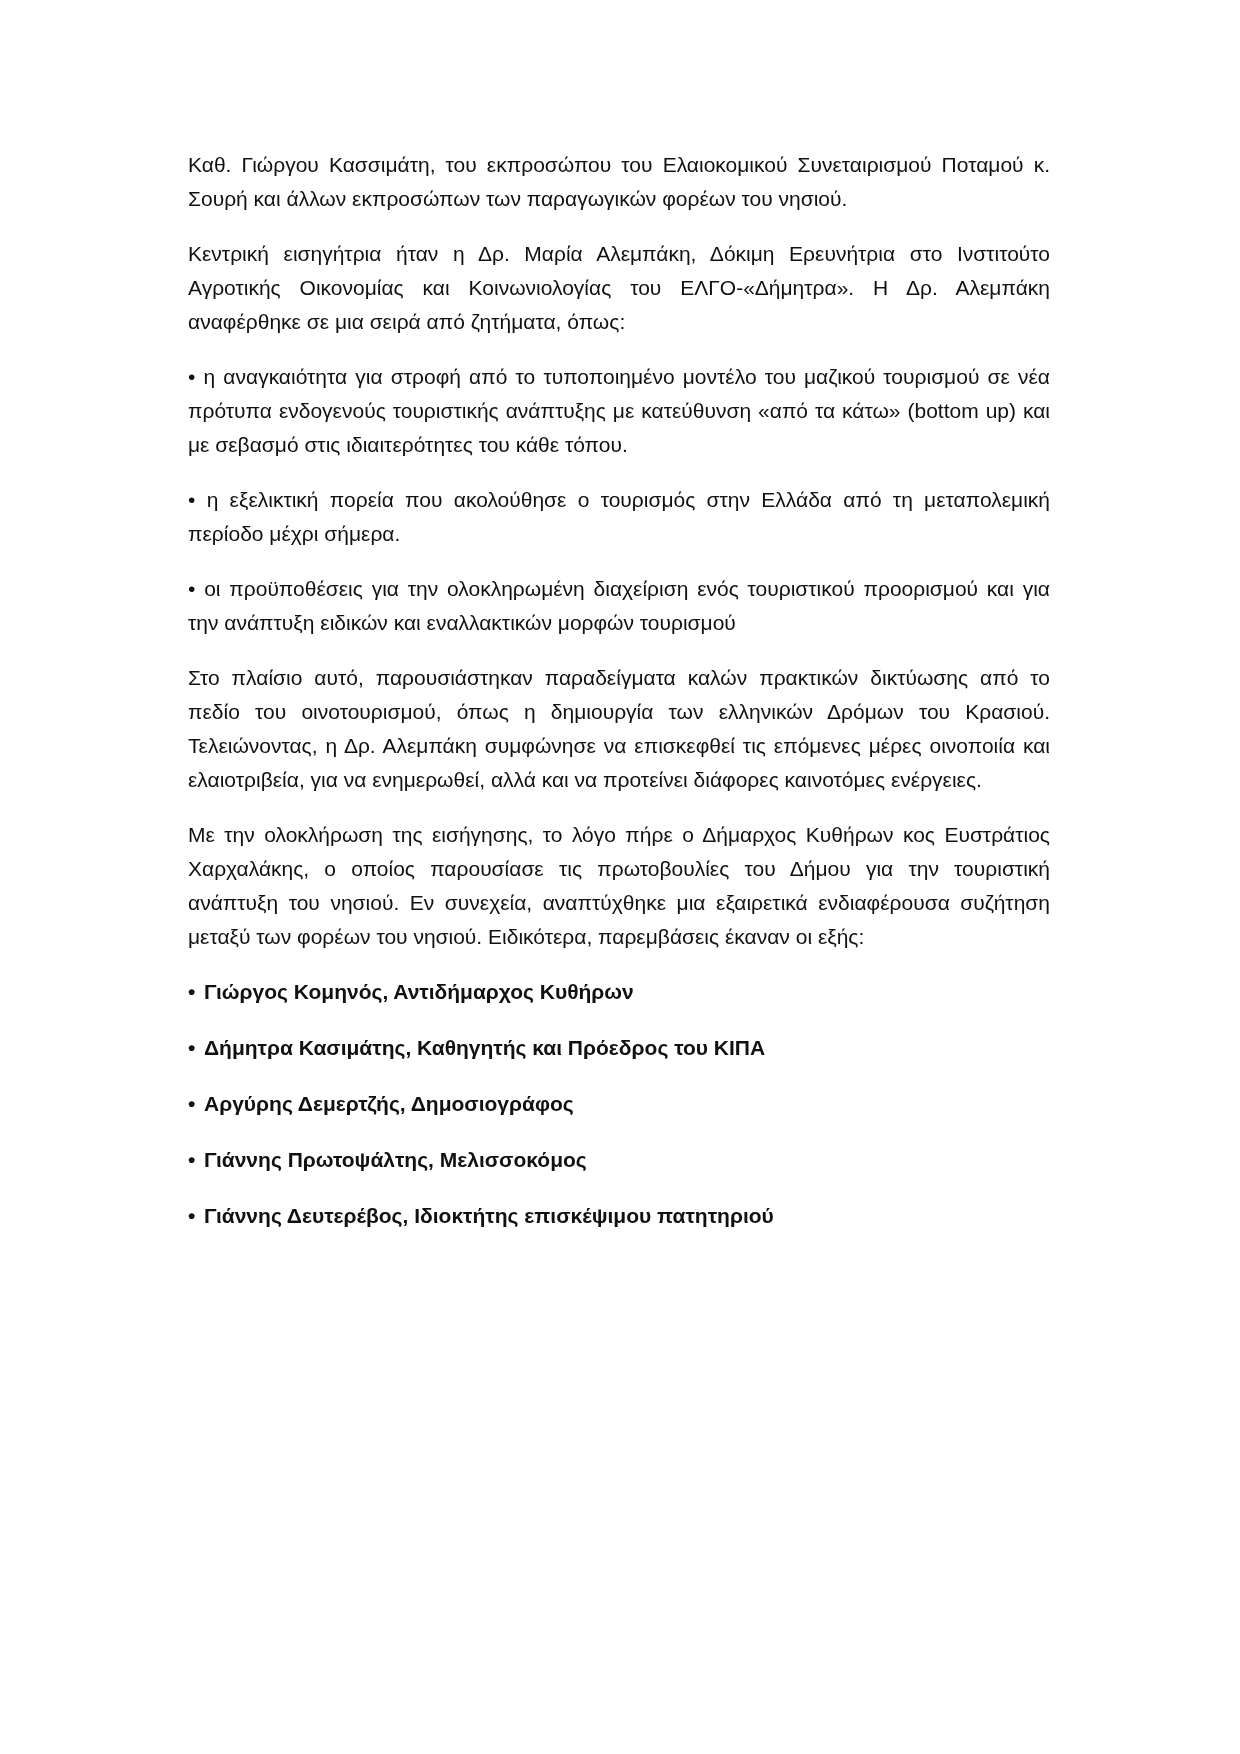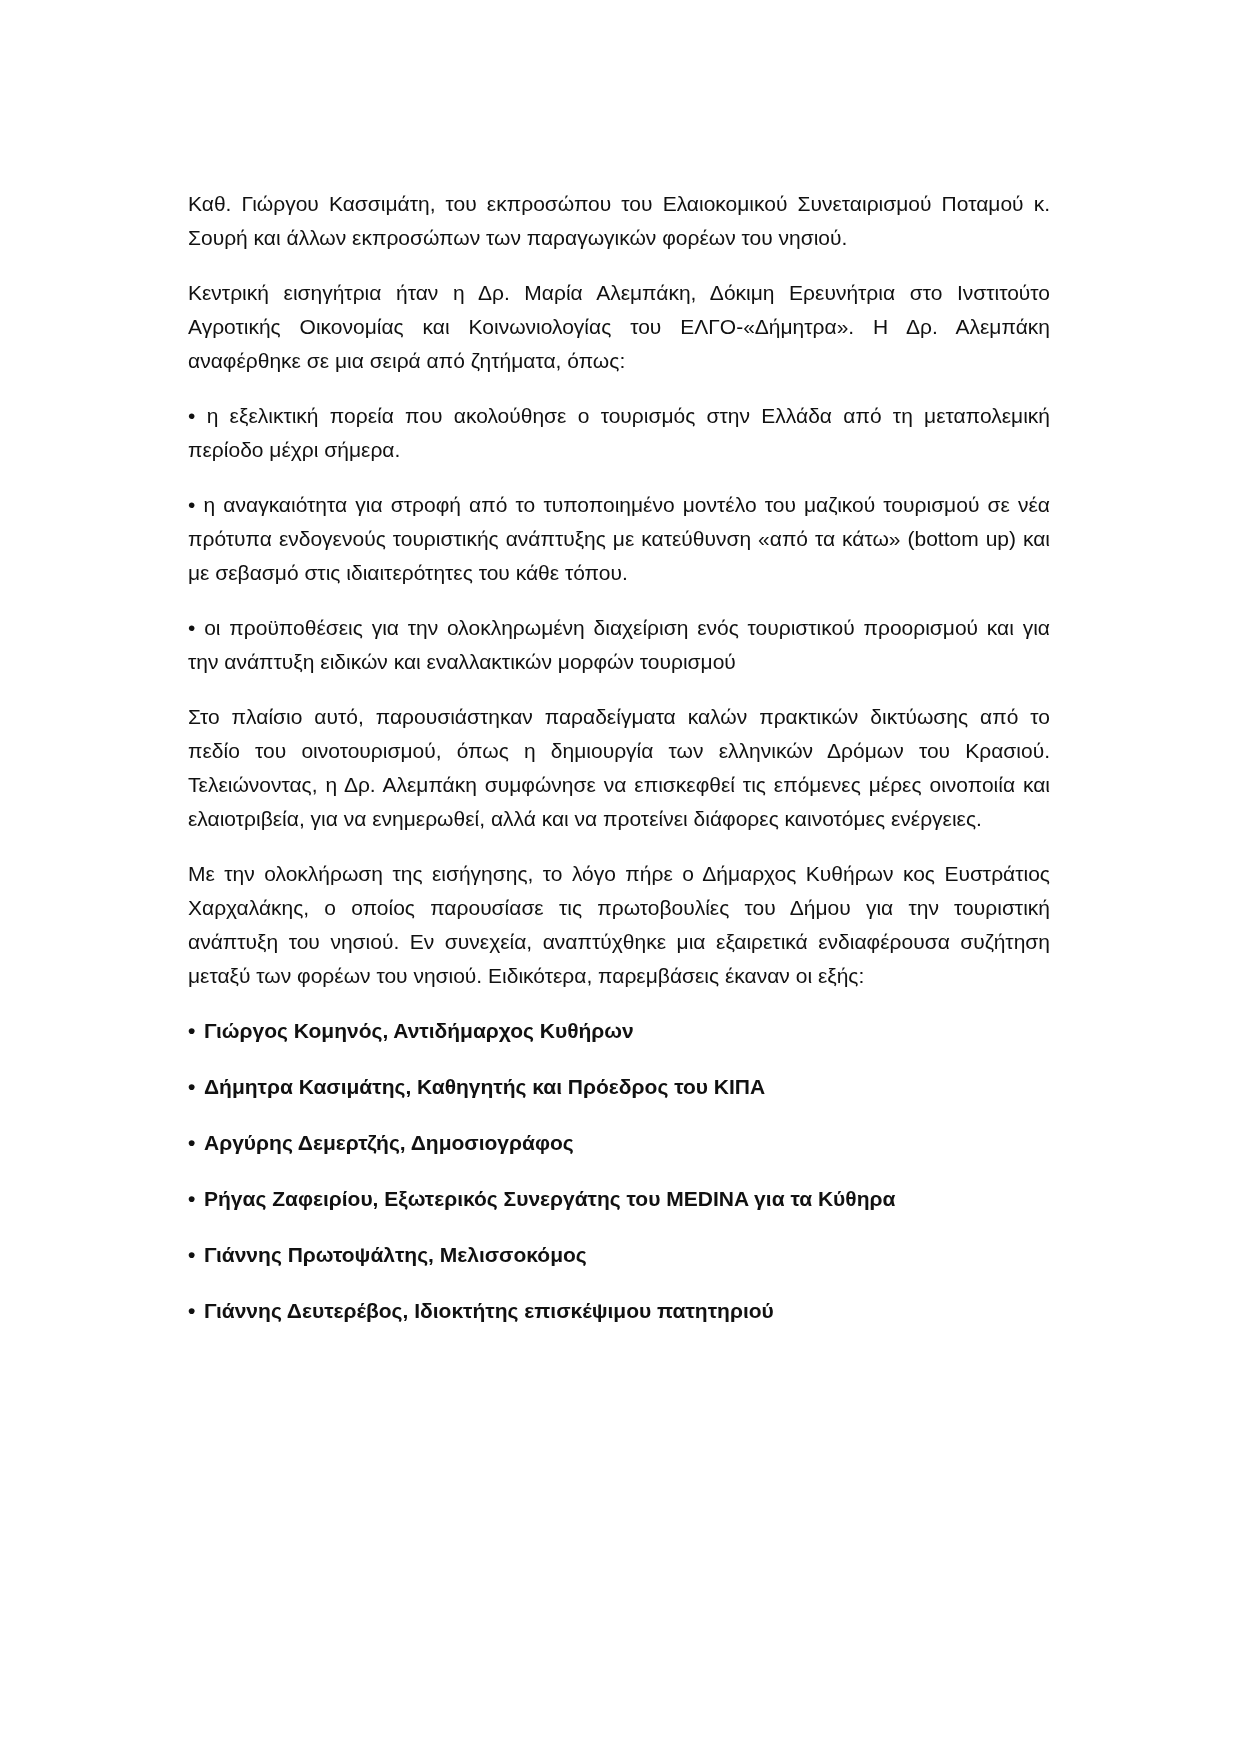--- a/index.html
+++ b/index.html
@@ -13,21 +13,20 @@
       position: relative;
       overflow: hidden;
     }
     .page {
       position: absolute;
       left: 0;
       top: 0;
       width: 1240px;
       height: 1648px;
       background: #ffffff;
-      margin-top: 39px;
     }
     .content {
       position: absolute;
       left: 188px;
       top: 148px;
       width: 862px;
       font-family: "Liberation Sans", sans-serif;
       font-size: 21px;
       line-height: 34px;
       color: #111111;
@@ -61,48 +60,45 @@
 <body>
 
 <div class="page">
   <div class="content">
 
     <p class="para">Καθ. Γιώργου Κασσιμάτη, του εκπροσώπου του Ελαιοκομικού Συνεταιρισμού Ποταμού κ. Σουρή και άλλων εκπροσώπων των παραγωγικών φορέων του νησιού.</p>
     <p class="para">Κεντρική εισηγήτρια ήταν η Δρ. Μαρία Αλεμπάκη, Δόκιμη Ερευνήτρια στο Ινστιτούτο Αγροτικής Οικονομίας και Κοινωνιολογίας  του ΕΛΓΟ-«Δήμητρα». Η Δρ. Αλεμπάκη αναφέρθηκε σε μια σειρά από ζητήματα, όπως:</p>
 
     <p class="bullet-para">
       <span>•</span>
-      <span>η εξελικτική πορεία που ακολούθησε ο τουρισμός στην Ελλάδα από τη μεταπολεμική περίοδο μέχρι σήμερα.</span>
+      <span>η αναγκαιότητα για στροφή από το τυποποιημένο μοντέλο του μαζικού τουρισμού σε νέα πρότυπα ενδογενούς τουριστικής ανάπτυξης με κατεύθυνση «από τα κάτω» (bottom up) και με σεβασμό στις ιδιαιτερότητες του κάθε τόπου.</span>
     </p>
     <p class="bullet-para">
       <span>•</span>
-      <span>η αναγκαιότητα για στροφή από το τυποποιημένο μοντέλο του μαζικού τουρισμού σε νέα πρότυπα ενδογενούς τουριστικής ανάπτυξης με κατεύθυνση «από τα κάτω» (bottom up) και με σεβασμό στις ιδιαιτερότητες του κάθε τόπου.</span>
+      <span>η εξελικτική πορεία που ακολούθησε ο τουρισμός στην Ελλάδα από τη μεταπολεμική περίοδο μέχρι σήμερα.</span>
     </p>
     <p class="bullet-para">
       <span>•</span>
       <span>οι προϋποθέσεις για την ολοκληρωμένη διαχείριση ενός τουριστικού προορισμού και για την ανάπτυξη ειδικών και εναλλακτικών μορφών τουρισμού</span>
     </p>
 
     <p class="para">Στο πλαίσιο αυτό, παρουσιάστηκαν παραδείγματα καλών πρακτικών δικτύωσης από το πεδίο του οινοτουρισμού, όπως η δημιουργία των ελληνικών Δρόμων του Κρασιού. Τελειώνοντας, η Δρ. Αλεμπάκη συμφώνησε να επισκεφθεί τις επόμενες μέρες οινοποιία και ελαιοτριβεία, για να ενημερωθεί, αλλά και να προτείνει διάφορες καινοτόμες ενέργειες.</p>
     <p class="para">Με την ολοκλήρωση της εισήγησης, το λόγο πήρε ο Δήμαρχος Κυθήρων κος Ευστράτιος Χαρχαλάκης, ο οποίος παρουσίασε τις πρωτοβουλίες του Δήμου για την τουριστική ανάπτυξη του νησιού. Εν συνεχεία, αναπτύχθηκε μια εξαιρετικά ενδιαφέρουσα συζήτηση μεταξύ των φορέων του νησιού. Ειδικότερα, παρεμβάσεις έκαναν οι εξής:</p>
 
     <ul class="list">
       <li class="list-item">
         <span class="bullet">•</span><span>Γιώργος Κομηνός, Αντιδήμαρχος Κυθήρων</span>
       </li>
       <li class="list-item">
         <span class="bullet">•</span><span>Δήμητρα Κασιμάτης, Καθηγητής και Πρόεδρος του ΚΙΠΑ</span>
       </li>
       <li class="list-item">
         <span class="bullet">•</span><span>Αργύρης Δεμερτζής, Δημοσιογράφος</span>
       </li>
       <li class="list-item">
-        <span class="bullet">•</span><span>Ρήγας Ζαφειρίου, Εξωτερικός Συνεργάτης του MEDINA για τα Κύθηρα</span>
-      </li>
-      <li class="list-item">
         <span class="bullet">•</span><span>Γιάννης Πρωτοψάλτης, Μελισσοκόμος</span>
       </li>
       <li class="list-item">
         <span class="bullet">•</span><span>Γιάννης Δευτερέβος, Ιδιοκτήτης επισκέψιμου πατητηριού</span>
       </li>
     </ul>
 
   </div>
 </div>
 

